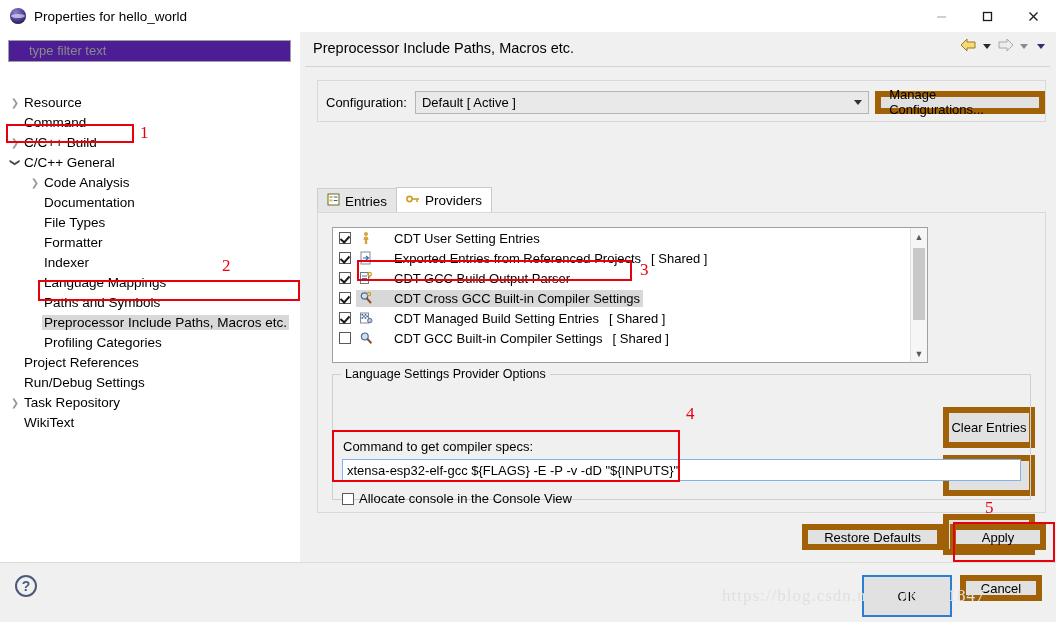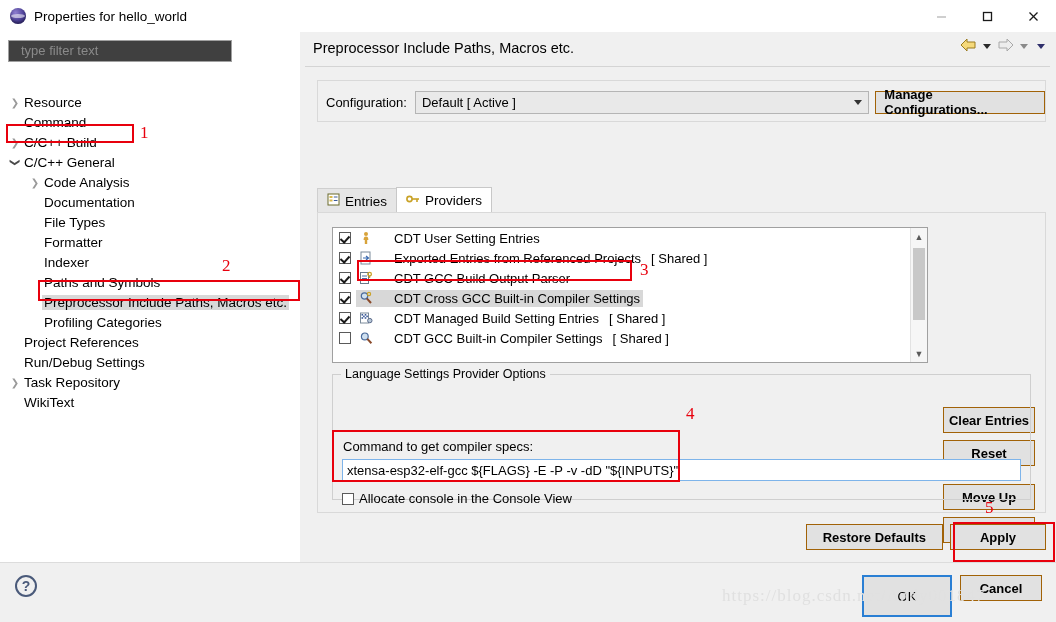--- a/index.html
+++ b/index.html
@@ -47,24 +47,24 @@
   }
   .divider {
     position:absolute; left:300px; top:0; bottom:0; width:3px; background:#f0f0f0;
   }
   .right-pane {
     position:absolute; left:303px; top:0; right:0; bottom:0; background:#f0f0f0;
   }
 
   
   .filter-box {
-    position:absolute; left:8px; top:8px; width:224px; height:22px;
-    border:1px solid #a0a0a0; background:#404040;
+    position:absolute; left:8px; top:8px; width:283px; height:22px;
+    border:1px solid #a0a0a0; background:#4c1d95;
     font-family:"Liberation Sans", sans-serif; font-size:13px;
-    color:#8a8a8a; padding:0 12px; line-height:20px;
+    color:#8a8a8a; padding:0 20px; line-height:20px;
   }
 
   
   .tree { position:absolute; left:0; top:60px; right:0; }
   .tree-row {
     height:20px; display:flex; align-items:center;
     font-size:13.5px; white-space:nowrap; position:relative;
   }
   .tree-row .arrow {
     width:14px; text-align:center; color:#9a9a9a; font-size:10px; flex:none;
@@ -97,25 +97,24 @@
   }
   .config-label { margin-left:8px; font-size:13px; }
   .config-select {
     margin-left:8px; width:465px; height:23px;
     border:1px solid #b5b5b5; background:#e9e9e9;
     display:flex; align-items:center; justify-content:space-between;
     padding:0 6px; font-size:13px;
   }
   .sel-caret { width:0;height:0;border-left:4px solid transparent;border-right:4px solid transparent;border-top:5px solid #333; }
   .btn {
-    border:1px solid #a16207; background:#e1e1e1;
+    border:6px solid #a16207; background:#e1e1e1;
     font-family:"Liberation Sans", sans-serif; font-size:13px;
     display:flex; align-items:center; justify-content:center;
     color:#000;
-    font-weight:bold;
   }
   .manage-btn { margin-left:6px; height:23px; padding:0 8px; }
 
   
   .tabs { position:absolute; left:14px; top:155px; display:flex; align-items:flex-end; }
   .tab {
     height:25px; display:flex; align-items:center; gap:5px;
     padding:0 9px; font-size:13.5px;
     border:1px solid #cfcfcf; border-bottom:none; background:#e6e6e6;
     margin-right:-1px;
@@ -152,21 +151,21 @@
   
   .vscroll {
     position:absolute; right:0; top:0; bottom:0; width:17px;
     background:#f6f6f6; border-left:1px solid #e2e2e2;
   }
   .vs-arrow { height:17px; display:flex; align-items:center; justify-content:center; color:#5a5a5a; font-size:9px; }
   .vs-thumb { position:absolute; left:2px; right:2px; top:20px; height:72px; background:#c8c8c8; }
 
   
   .side-buttons { position:absolute; right:10px; top:194px; width:92px; }
-  .side-buttons .btn { width:92px; height:26px; margin-bottom:7px; }
+  .side-buttons .btn { width:92px; height:41px; margin-bottom:7px; }
   .side-gap { height:11px; }
 
   
   .opt-group {
     position:absolute; left:14px; top:161px; right:14px; bottom:12px;
     border:1px solid #cfcfcf;
   }
   .opt-legend {
     position:absolute; left:8px; top:-8px; background:#f0f0f0; padding:0 4px; font-size:12.5px;
   }
@@ -277,20 +276,24 @@
           <span class="arrow"></span>
           <span class="tree-label">File Types</span>
         </div>
         <div class="tree-row" style="padding-left: 28px;">
           <span class="arrow"></span>
           <span class="tree-label">Formatter</span>
         </div>
         <div class="tree-row" style="padding-left: 28px;">
           <span class="arrow"></span>
           <span class="tree-label">Indexer</span>
+        </div>
+        <div class="tree-row" style="padding-left: 28px;">
+          <span class="arrow"></span>
+          <span class="tree-label">Language Mappings</span>
         </div>
         <div class="tree-row" style="padding-left: 28px;">
           <span class="arrow"></span>
           <span class="tree-label">Paths and Symbols</span>
         </div>
         <div class="tree-row selected" style="padding-left: 28px;">
           <span class="arrow"></span>
           <span class="tree-label">Preprocessor Include Paths, Macros etc.</span>
         </div>
         <div class="tree-row" style="padding-left: 28px;">

